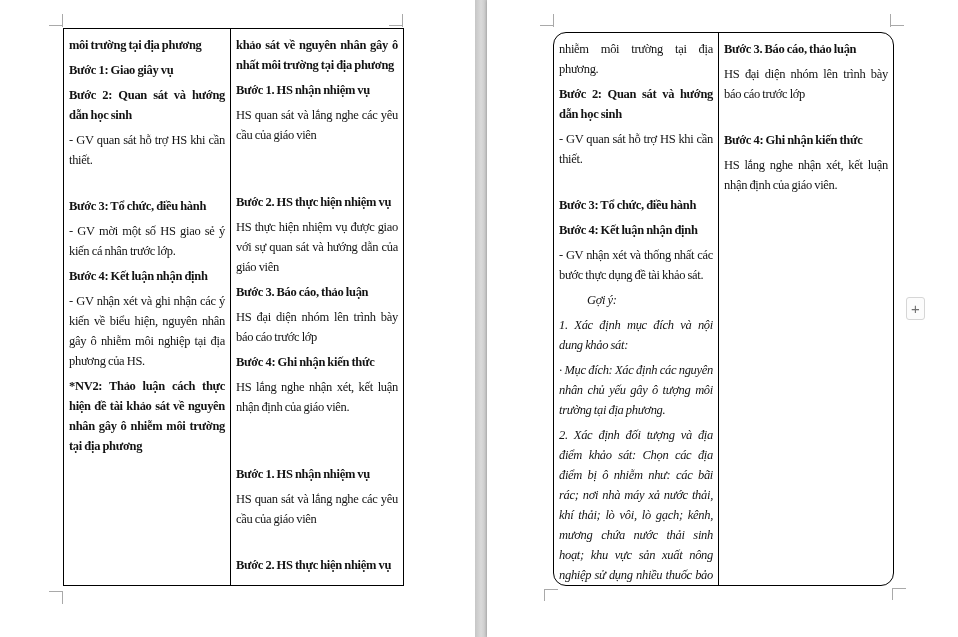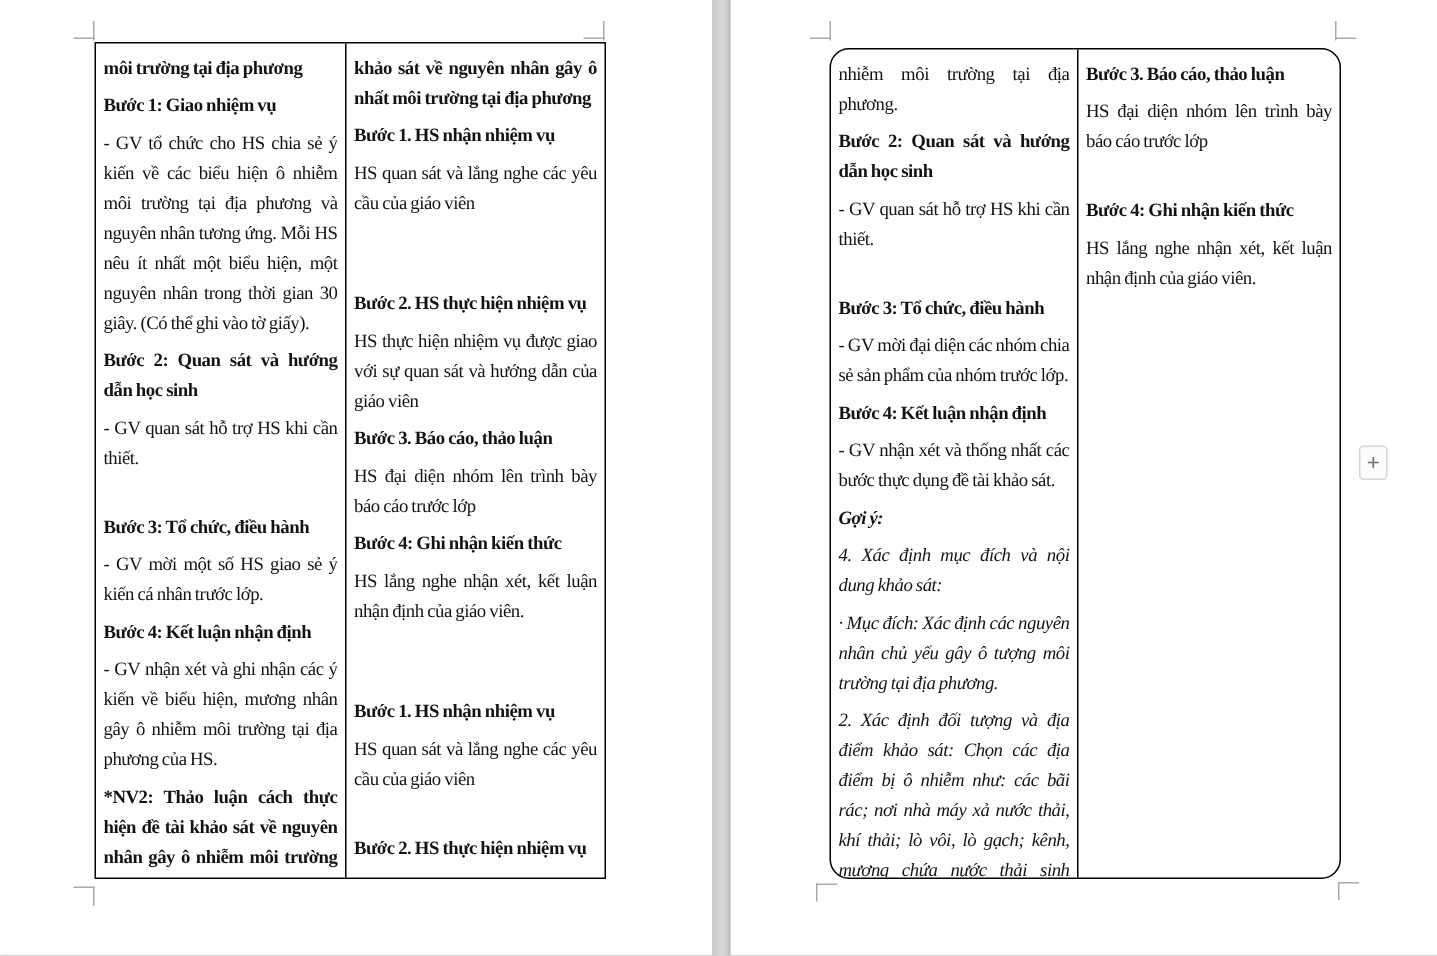--- a/index.html
+++ b/index.html
@@ -55,21 +55,21 @@
     margin: 5px 0;
     font-size: 12.5px;
     line-height: 20px;
     letter-spacing: -0.3px;
     word-spacing: -0.5px;
     text-align: justify;
     color: #131313;
   }
   .para.bold { font-weight: bold; }
   .para.italic { font-style: italic; }
-  .para.bold-italic { font-weight: bold; font-style: italic; }
+  .para.bold-italic { font-weight: normal; font-style: italic; margin-left: 28px; }
   .para.spacer { height: 16px; margin: 5px 0; }
   .crop {
     position: absolute;
     background: #a9a9a9;
   }
   .plus-btn {
     position: absolute;
     left: 906px;
     top: 297px;
     width: 19px;
@@ -96,29 +96,28 @@
     <div class="crop" style="left:62px;top:14px;width:1px;height:13px;"></div>
     <div class="crop" style="left:49px;top:25px;width:14px;height:1px;"></div>
     <div class="crop" style="left:402px;top:14px;width:1px;height:13px;"></div>
     <div class="crop" style="left:389px;top:25px;width:14px;height:1px;"></div>
     <div class="crop" style="left:62px;top:591px;width:1px;height:13px;"></div>
     <div class="crop" style="left:49px;top:591px;width:14px;height:1px;"></div>
 
     <div class="doc-table t1">
       <div class="cell first">
           <p class="para bold">môi trường tại địa phương</p>
-          <p class="para bold">Bước 1: Giao nhiệm vụ</p>
-          <p class="para ">- GV tổ chức cho HS chia sẻ ý kiến về các biểu hiện ô nhiễm môi trường tại địa phương và nguyên nhân tương ứng. Mỗi HS nêu ít nhất một biểu hiện, một nguyên nhân trong thời gian 30 giây. (Có thể ghi vào tờ giấy).</p>
+          <p class="para bold">Bước 1: Giao giây vụ</p>
           <p class="para bold">Bước 2: Quan sát và hướng dẫn học sinh</p>
           <p class="para ">- GV quan sát hỗ trợ HS khi cần thiết.</p>
           <p class="para spacer"></p>
           <p class="para bold">Bước 3: Tổ chức, điều hành</p>
           <p class="para ">- GV mời một số HS giao sẻ ý kiến cá nhân trước lớp.</p>
           <p class="para bold">Bước 4: Kết luận nhận định</p>
-          <p class="para ">- GV nhận xét và ghi nhận các ý kiến về biểu hiện, mương nhân gây ô nhiễm môi trường tại địa phương của HS.</p>
+          <p class="para ">- GV nhận xét và ghi nhận các ý kiến về biểu hiện, nguyên nhân gây ô nhiễm môi nghiệp tại địa phương của HS.</p>
           <p class="para bold">*NV2: Thảo luận cách thực hiện đề tài khảo sát về nguyên nhân gây ô nhiễm môi trường tại địa phương</p>
         </div>
       <div class="cell second">
           <p class="para bold">khảo sát về nguyên nhân gây ô nhất môi trường tại địa phương</p>
           <p class="para bold">Bước 1. HS nhận nhiệm vụ</p>
           <p class="para ">HS quan sát và lắng nghe các yêu cầu của giáo viên</p>
           <p class="para spacer"></p>
           <p class="para spacer"></p>
           <p class="para bold">Bước 2. HS thực hiện nhiệm vụ</p>
           <p class="para ">HS thực hiện nhiệm vụ được giao với sự quan sát và hướng dẫn của giáo viên</p>
@@ -149,25 +148,24 @@
     <div class="crop" style="left:405px;top:588px;width:1px;height:12px;"></div>
     <div class="crop" style="left:405px;top:588px;width:14px;height:1px;"></div>
 
     <div class="doc-table t2">
       <div class="cell first">
           <p class="para ">nhiễm môi trường tại địa phương.</p>
           <p class="para bold">Bước 2: Quan sát và hướng dẫn học sinh</p>
           <p class="para ">- GV quan sát hỗ trợ HS khi cần thiết.</p>
           <p class="para spacer"></p>
           <p class="para bold">Bước 3: Tổ chức, điều hành</p>
-          <p class="para ">- GV mời đại diện các nhóm chia sẻ sản phẩm của nhóm trước lớp.</p>
           <p class="para bold">Bước 4: Kết luận nhận định</p>
           <p class="para ">- GV nhận xét và thống nhất các bước thực dụng đề tài khảo sát.</p>
           <p class="para bold-italic">Gợi ý:</p>
-          <p class="para italic">4. Xác định mục đích và nội dung khảo sát:</p>
+          <p class="para italic">1. Xác định mục đích và nội dung khảo sát:</p>
           <p class="para italic">· Mục đích: Xác định các nguyên nhân chủ yếu gây ô tượng môi trường tại địa phương.</p>
           <p class="para italic">2. Xác định đối tượng và địa điểm khảo sát: Chọn các địa điểm bị ô nhiễm như: các bãi rác; nơi nhà máy xả nước thải, khí thải; lò vôi, lò gạch; kênh, mương chứa nước thải sinh hoạt; khu vực sản xuất nông nghiệp sử dụng nhiều thuốc bảo vệ thực vật, phân bón hoá học;…</p>
         </div>
       <div class="cell second">
           <p class="para bold">Bước 3. Báo cáo, thảo luận</p>
           <p class="para ">HS đại diện nhóm lên trình bày báo cáo trước lớp</p>
           <p class="para spacer"></p>
           <p class="para bold">Bước 4: Ghi nhận kiến thức</p>
           <p class="para ">HS lắng nghe nhận xét, kết luận nhận định của giáo viên.</p>
         </div>

